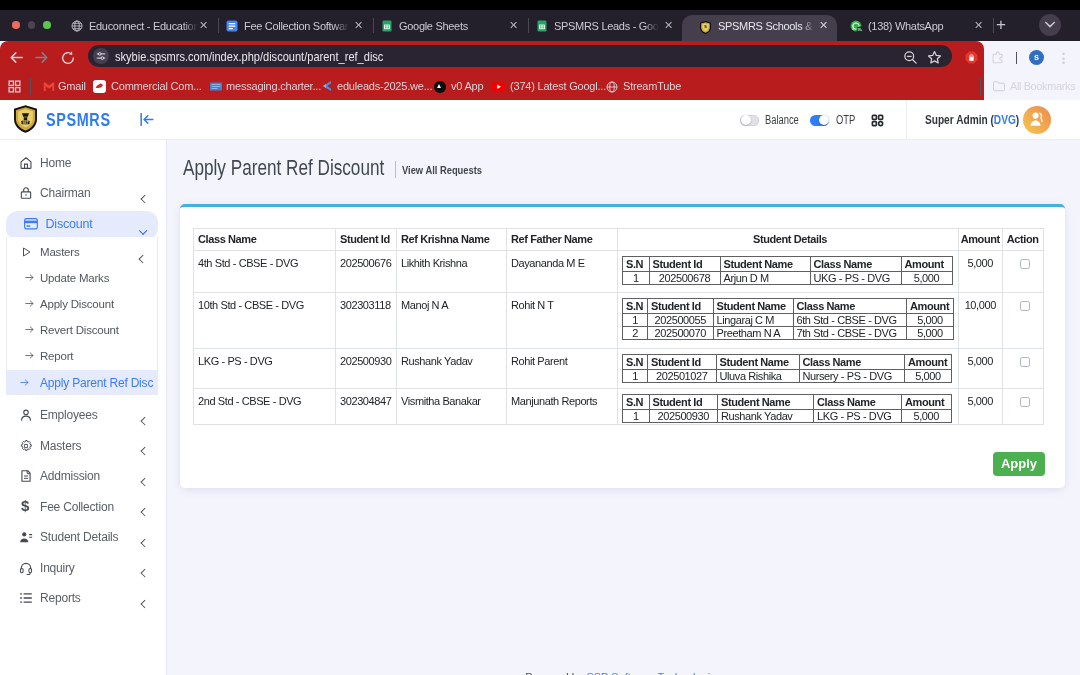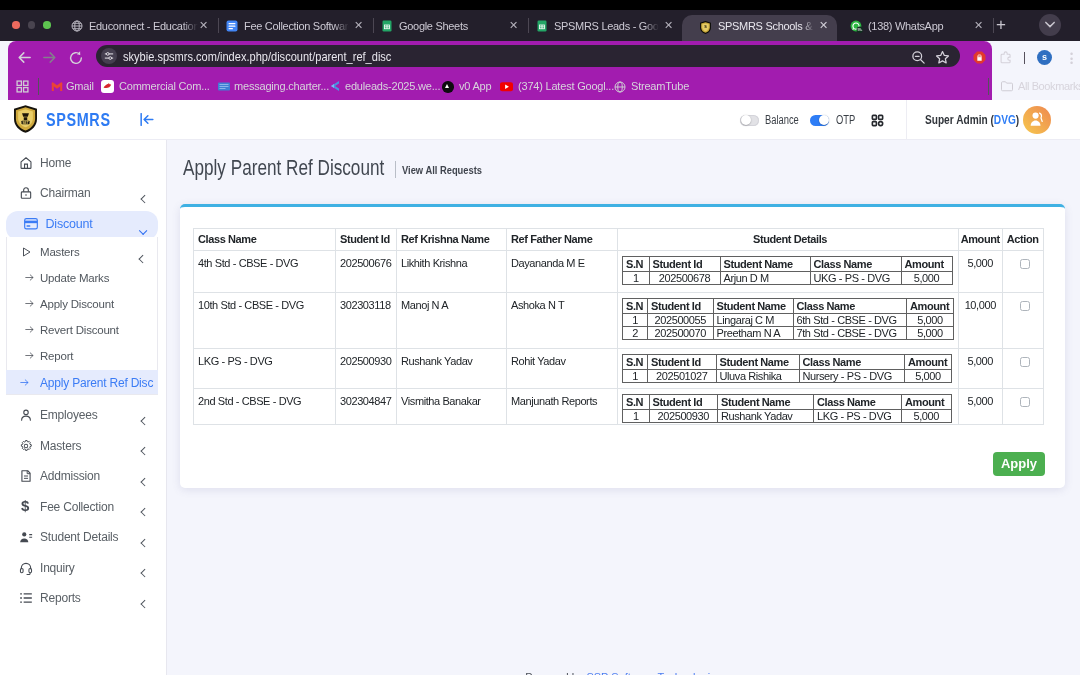--- a/index.html
+++ b/index.html
@@ -14,21 +14,21 @@
   #tl1 { left:12px;  background:#ec6a5e; }
   #tl2 { left:27.5px; background:#49444f; }
   #tl3 { left:43px;  background:#5dc450; }
   .tabsep { width:1px; height:15px; top:8px; background:#4c4753; }
   .tabtitle { top:10px; font-size:11px; letter-spacing:-0.3px; color:#cdcad4; white-space:nowrap; overflow:hidden; }
   .fade { -webkit-mask-image:linear-gradient(90deg,#000 85%,transparent 99%); mask-image:linear-gradient(90deg,#000 85%,transparent 99%); }
   .tabx { top:9px; font-size:11px; color:#b4b1bb; font-weight:400; }
   #activetab { left:682px; top:5px; width:155px; height:26px; background:#443e4d; border-radius:10px 10px 0 0; }
   .favicon { top:10px; width:12px; height:12px; }
 
-  #toolbarblock { left:8px; top:41px; width:984px; height:59px; background:#a21caf; border-radius:8px 8px 0 0; }
+  #toolbarblock { left:0; top:41px; width:984px; height:59px; background:#b91c1c; border-radius:8px 8px 0 0; }
   #omnibox { left:88px; top:4px; width:864px; height:22px; border-radius:11px; background:#2a2432; }
   #urltext { left:27px; top:3.5px; font-size:13px; color:#e9e7ee; transform:scale(0.85,1); transform-origin:0 0; white-space:nowrap; }
   #tunecirc { left:5px; top:3px; width:16px; height:16px; border-radius:50%; background:#453f50; }
 
   
   .bm { top:39px; height:14px; font-size:11px; letter-spacing:-0.2px; color:#d7d4dc; white-space:nowrap; }
   .bmicon { top:66px; }
 
   
   #pageheader { left:0; top:100px; width:1080px; height:40px; background:#fff; border-bottom:1px solid #ececf4; }
@@ -462,21 +462,21 @@
         </td>
         <td class="ctr" style="padding-left:0">5,000</td>
             <td>
               <div class="cbx"></div>
             </td>
       </tr>
       <tr style="height:56px">
         <td>10th Std - CBSE - DVG</td>
             <td>302303118</td>
             <td>Manoj N A</td>
-            <td>Ashoka N T</td>
+            <td>Rohit N T</td>
         <td style="padding:5px 0 0 0">
           <table class="inner">
             <colgroup>
                   <col style="width:25px">
                   <col style="width:65.5px">
                   <col style="width:80px">
                   <col style="width:113.5px">
                   <col style="width:47px">
                 </colgroup>
             <tbody>
@@ -506,21 +506,21 @@
         </td>
         <td class="ctr" style="padding-left:0">10,000</td>
             <td>
               <div class="cbx"></div>
             </td>
       </tr>
       <tr style="height:40px">
         <td>LKG - PS - DVG</td>
             <td>202500930</td>
             <td>Rushank Yadav</td>
-            <td>Rohit Yadav</td>
+            <td>Rohit Parent</td>
         <td style="padding:5px 0 0 0">
           <table class="inner">
             <colgroup>
                   <col style="width:25px">
                   <col style="width:68.5px">
                   <col style="width:83px">
                   <col style="width:105.5px">
                   <col style="width:47px">
                 </colgroup>
             <tbody>

